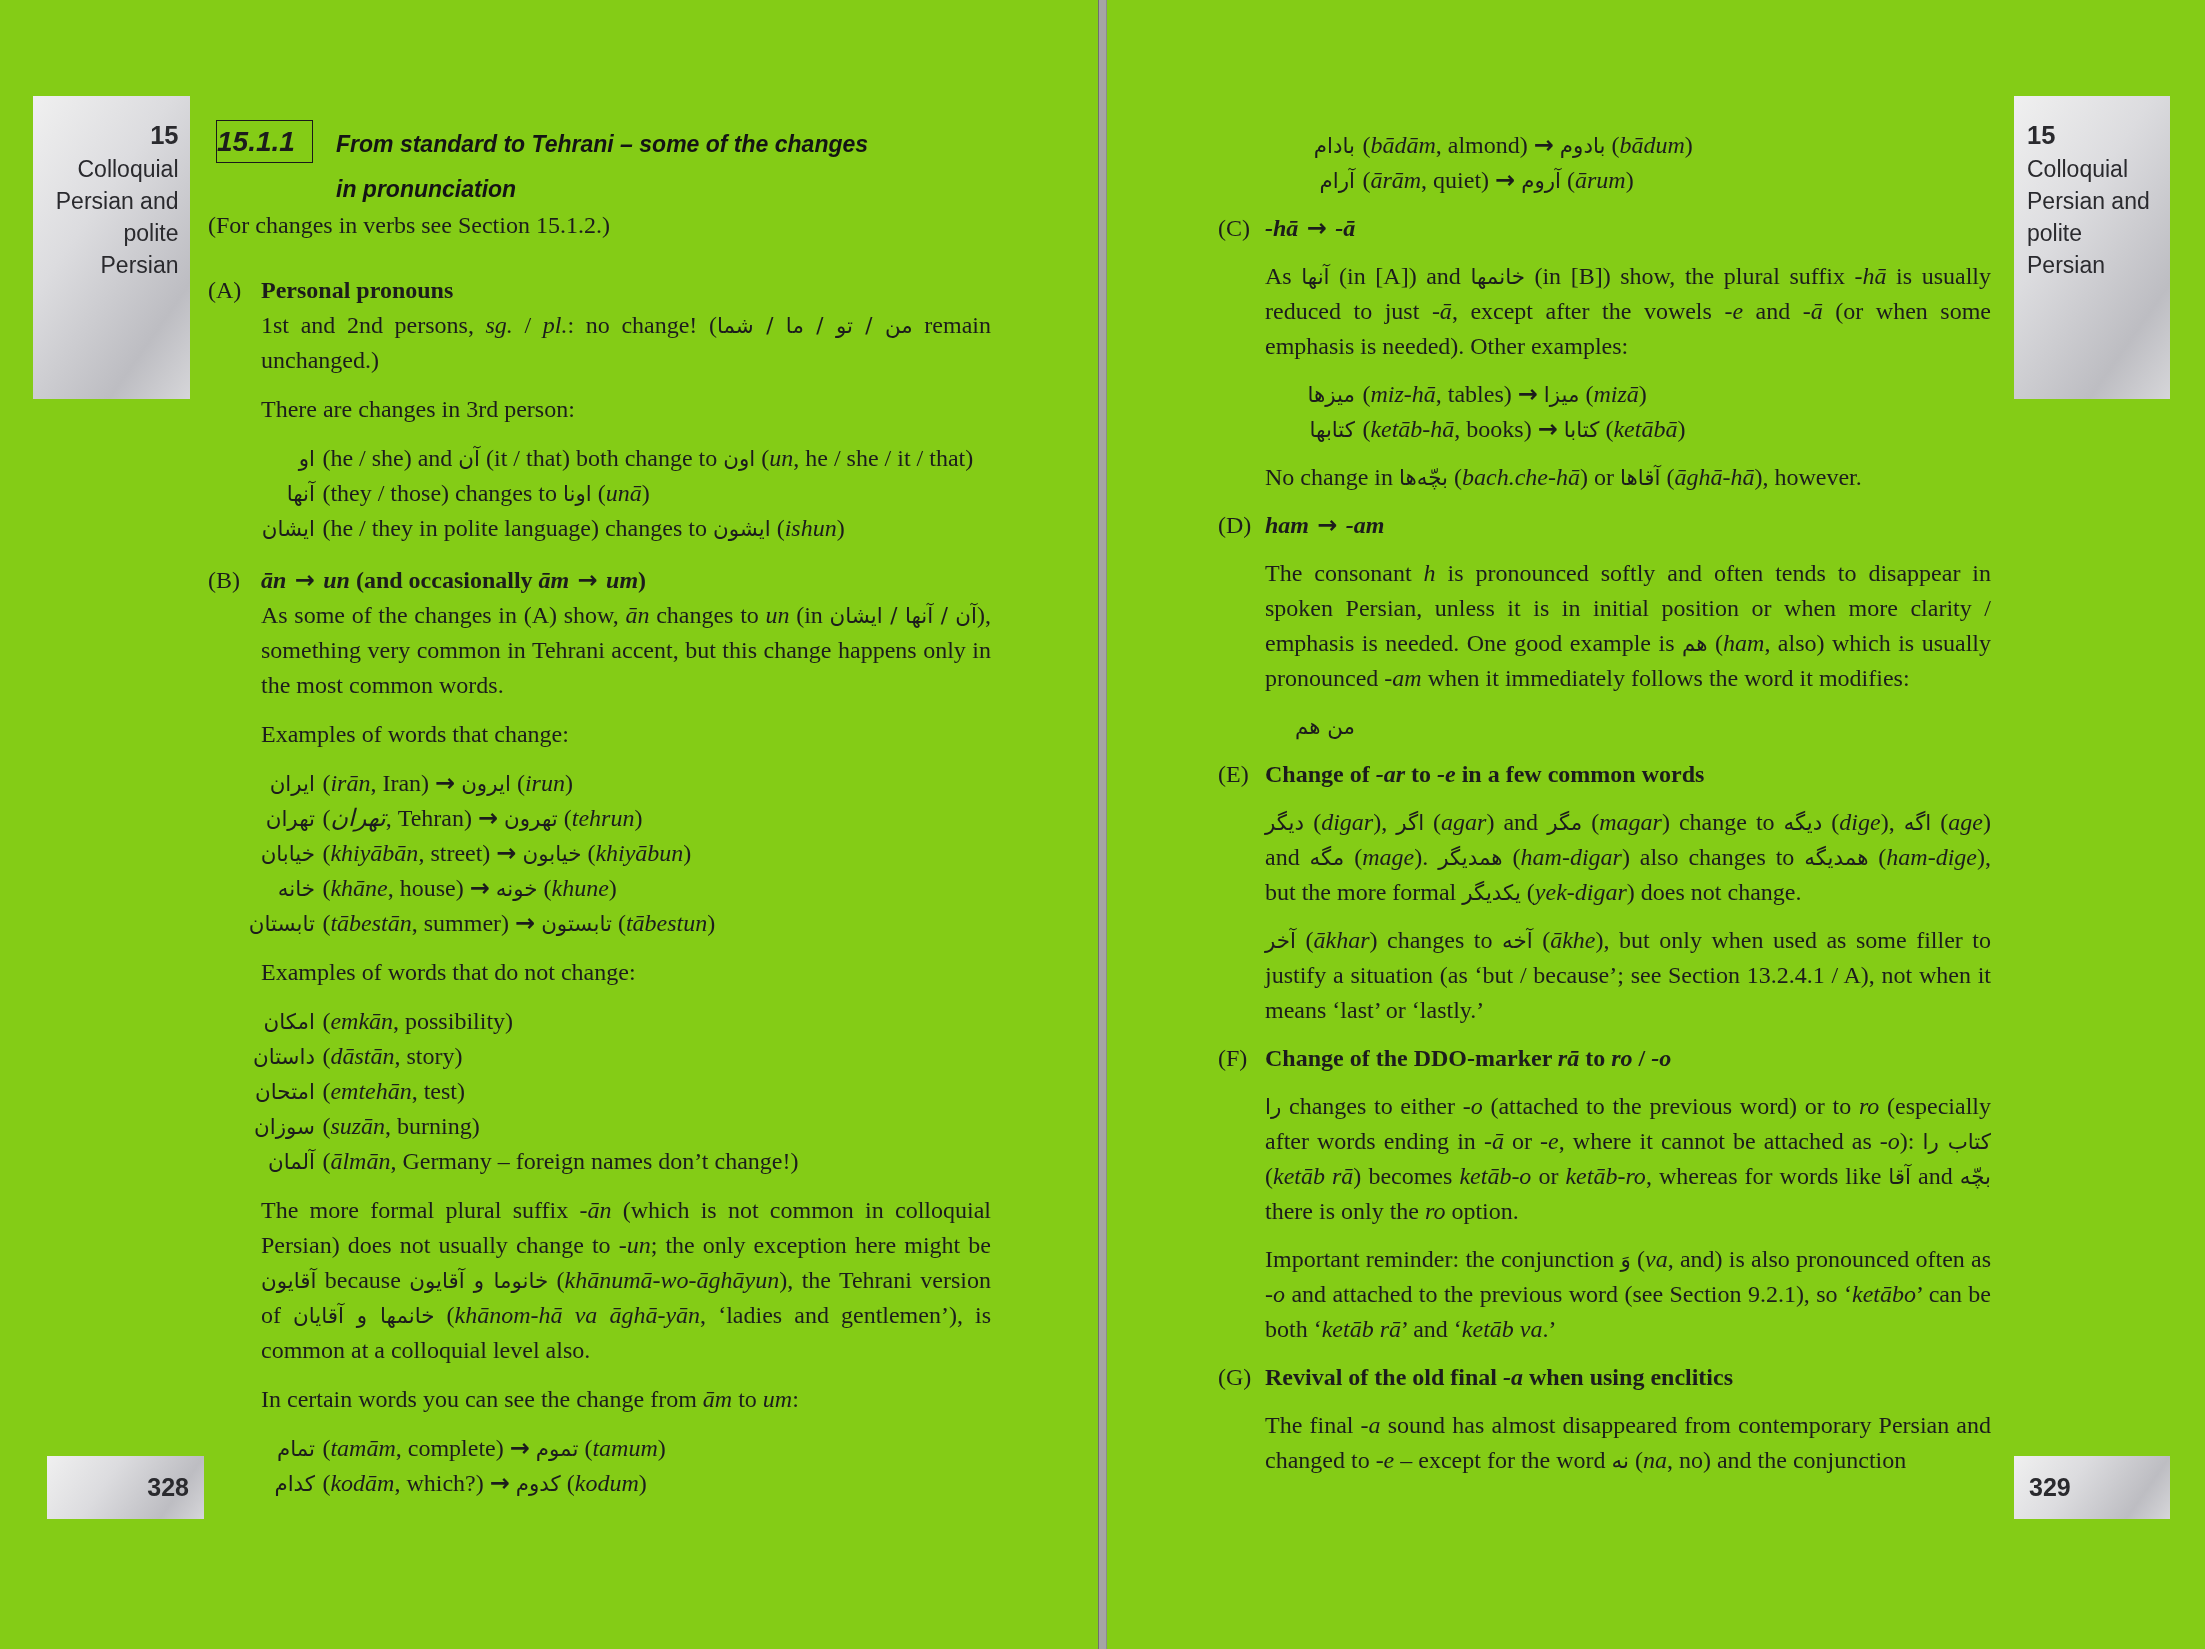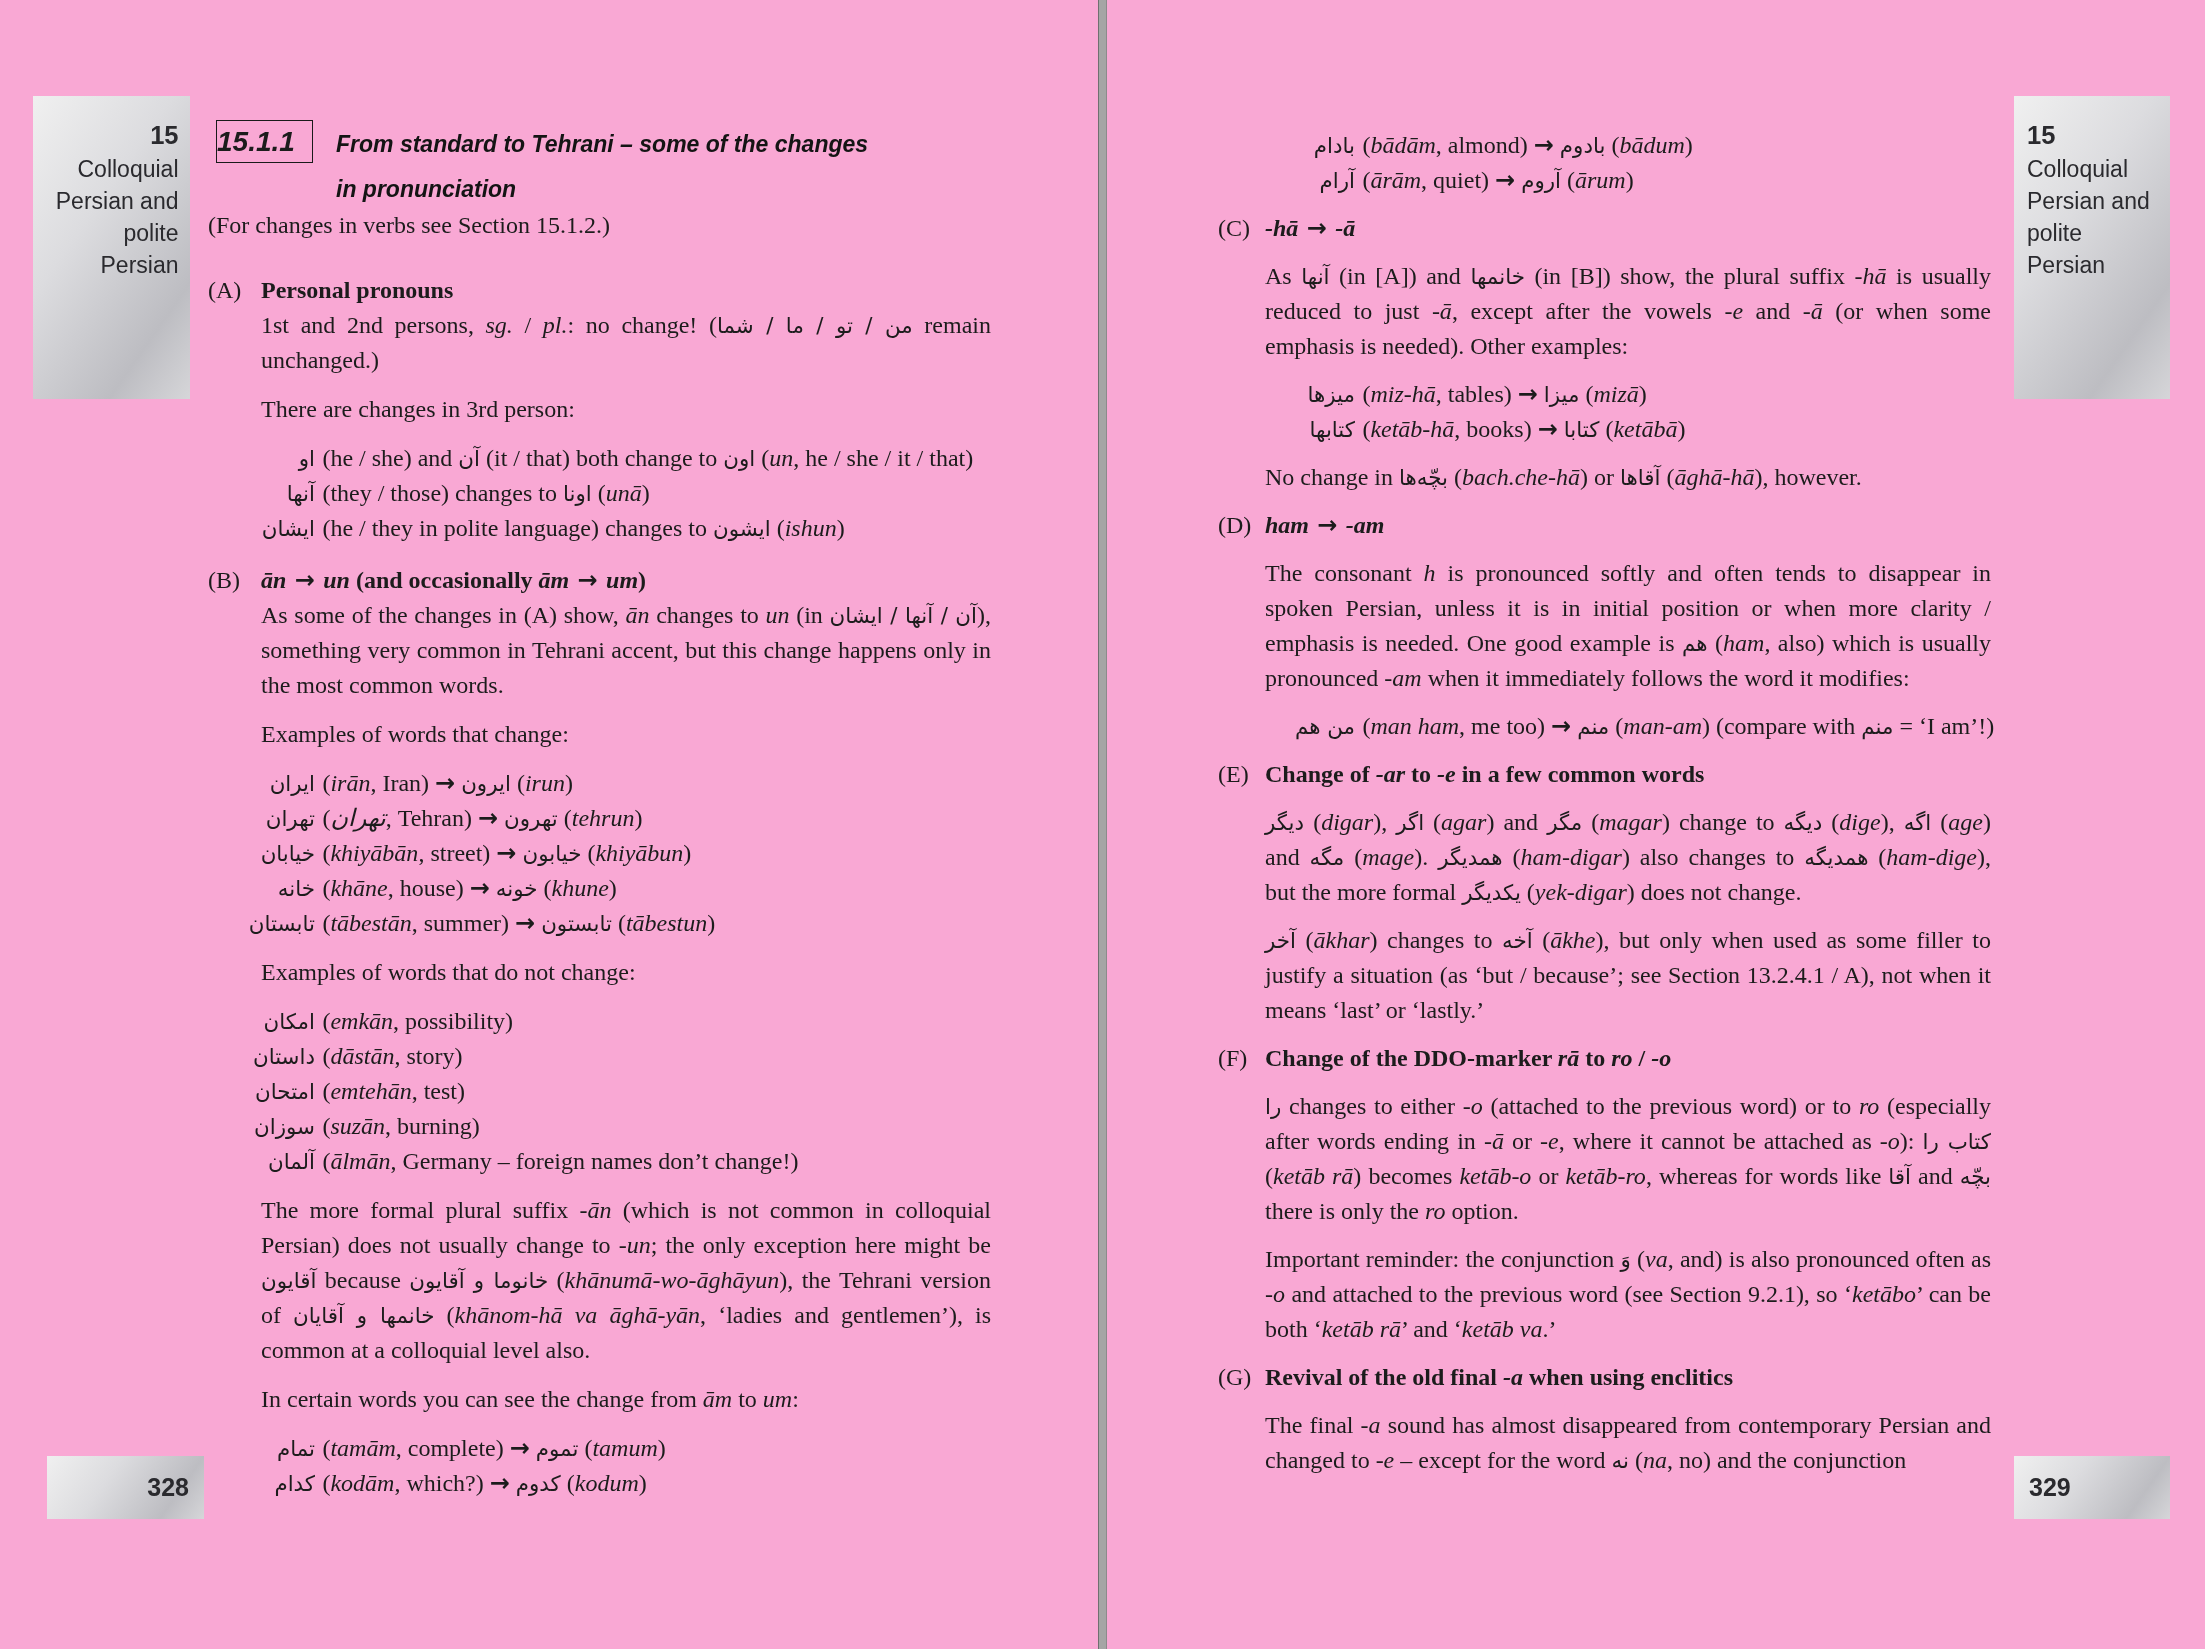--- a/index.html
+++ b/index.html
@@ -1,16 +1,16 @@
 <!DOCTYPE html>
 <html style="font-size:13px"><head>
 <meta charset="utf-8">
 <style>
   html,body{margin:0;padding:0;background:#ffffff;}
-  #stage{position:relative;width:2205px;height:1649px;background:#f9a8d4;overflow:hidden;
+  #stage{position:relative;width:2205px;height:1649px;background:#84cc16;overflow:hidden;
          font-family:"Liberation Serif","DejaVu Serif",serif;color:#1c1c1c;}
 
   
   .spine{position:absolute;left:1098px;top:0;width:6.6px;height:1649px;background:#a5a5a5;
          border-left:1.6px solid #6f6f6f;border-right:0.8px solid #8b8b8b;}
 
   
   .tab{position:absolute;background:linear-gradient(125deg,#f0f0f0 0%,#dcdcdf 38%,#bdbdc2 78%,#d6d6d9 100%);
        font-family:"Liberation Sans","DejaVu Sans",sans-serif;}
   .tab-tl{left:33px;top:96px;width:157px;height:303px;text-align:right;padding:21.4px 11.5px 0 6.6px;box-sizing:border-box;}
@@ -206,21 +206,20 @@
       </div>
       <div class="blk para ind"><span>No change in </span><span class="fa">بچّه‌ها</span><span> (</span><span class="it">bach.che-hā</span><span>) or </span><span class="fa">آقاها</span><span> (</span><span class="it">āghā-hā</span><span>), however.</span></div>
       <div class="blk section">
         <span class="letter">(D)</span>
         <span class="sectxt"><span class="bi">ham</span><span class="ar"> → </span><span class="bi">-am</span></span>
       </div>
       <div class="blk para ind"><span>The consonant </span><span class="it">h</span><span> is pronounced softly and often tends to disappear in spoken Persian, unless it is in initial position or when more clarity / emphasis is needed. One good example is </span><span class="fa">هم</span><span> (</span><span class="it">ham</span><span>, also) which is usually pronounced </span><span class="it">-am</span><span> when it immediately follows the word it modifies:</span></div>
       <div class="blk examples">
         <div class="ex">
           <span class="faw fa">من هم</span>
-          <span class="rest"><span>(</span><span class="it">man ham</span><span>, me too) </span><span class="ar">→</span><span> </span><span class="fa">منم</span><span> (</span><span class="it">man-am</span><span>) (compare with </span><span class="fa">منم</span><span> = ‘I am’!)</span></span>
         </div>
       </div>
       <div class="blk section">
         <span class="letter">(E)</span>
         <span class="sectxt"><span class="bd">Change of </span><span class="bi">-ar</span><span class="bd"> to </span><span class="bi">-e</span><span class="bd"> in a few common words</span></span>
       </div>
       <div class="blk para ind"><span class="fa">دیگر</span><span> (</span><span class="it">digar</span><span>), </span><span class="fa">اگر</span><span> (</span><span class="it">agar</span><span>) and </span><span class="fa">مگر</span><span> (</span><span class="it">magar</span><span>) change to </span><span class="fa">دیگه</span><span> (</span><span class="it">dige</span><span>), </span><span class="fa">اگه</span><span> (</span><span class="it">age</span><span>) and </span><span class="fa">مگه</span><span> (</span><span class="it">mage</span><span>). </span><span class="fa">همدیگر</span><span> (</span><span class="it">ham-digar</span><span>) also changes to </span><span class="fa">همدیگه</span><span> (</span><span class="it">ham-dige</span><span>), but the more formal </span><span class="fa">یکدیگر</span><span> (</span><span class="it">yek-digar</span><span>) does not change.</span></div>
       <div class="blk para ind"><span class="fa">آخر</span><span> (</span><span class="it">ākhar</span><span>) changes to </span><span class="fa">آخه</span><span> (</span><span class="it">ākhe</span><span>), but only when used as some filler to justify a situation (as ‘but / because’; see Section 13.2.4.1 / A), not when it means ‘last’ or ‘lastly.’</span></div>
       <div class="blk section">
         <span class="letter">(F)</span>

